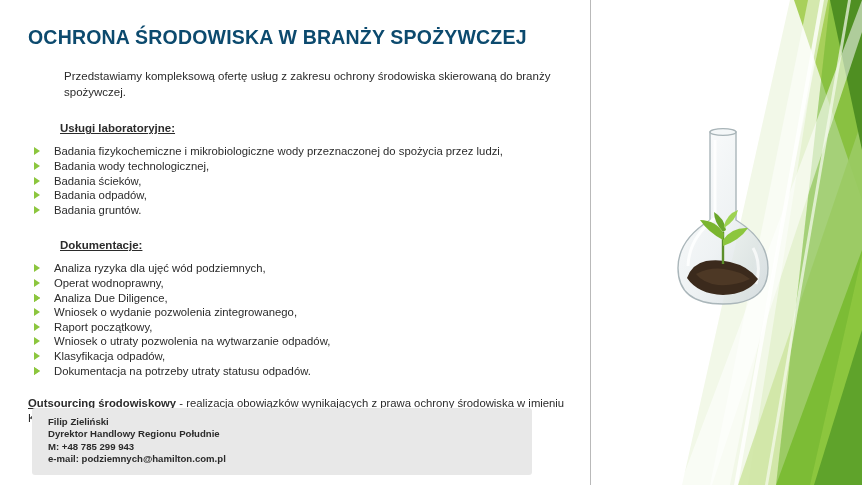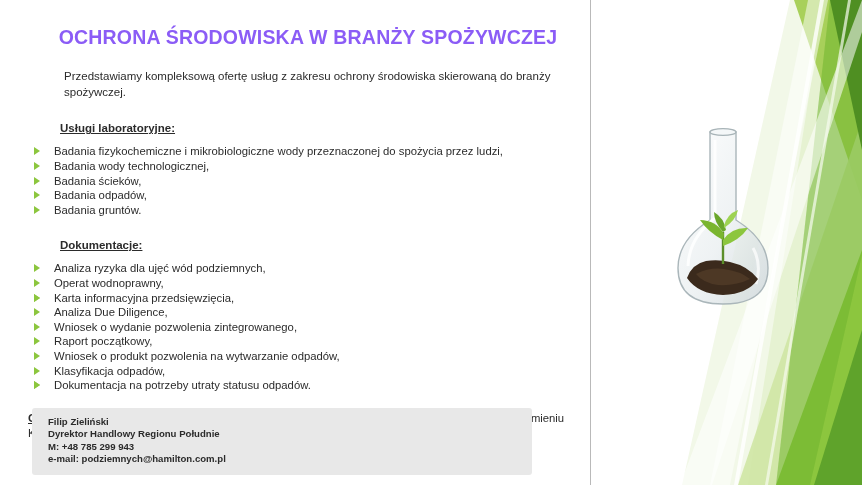--- a/index.html
+++ b/index.html
@@ -47,23 +47,22 @@
     width: 560px;
     height: 485px;
   }
 
   h1.title {
     margin: 0;
     padding: 26px 0 0 0;
     font-size: 19.5px;
     font-weight: bold;
     letter-spacing: 0.2px;
-    color: #8b5cf6;
+    color: #0c4a6e;
     line-height: 1.2;
-    text-align: center;
   }
 
   .intro {
     margin: 20px 0 0 0;
     font-size: 11.5px;
     line-height: 1.35;
     color: #2b2b2b;
     padding-left: 36px;
   }
 
@@ -207,25 +206,25 @@
       <li><span class="tri"></span><span>Badania ścieków,</span></li>
       <li><span class="tri"></span><span>Badania odpadów,</span></li>
       <li><span class="tri"></span><span>Badania gruntów.</span></li>
     </ul>
 
     <div class="section-head">Dokumentacje:</div>
     <ul class="bullets">
       <li><span class="tri"></span><span>Analiza ryzyka dla ujęć wód podziemnych,</span></li>
       <li><span class="tri"></span><span>Operat wodnoprawny,</span></li>
       <li><span class="tri"></span></li>
-      <li><span class="tri"></span><span>Karta informacyjna przedsięwzięcia,</span></li>
+      <li><span class="tri"></span></li>
       <li><span class="tri"></span><span>Analiza Due Diligence,</span></li>
       <li><span class="tri"></span><span>Wniosek o wydanie pozwolenia zintegrowanego,</span></li>
       <li><span class="tri"></span><span>Raport początkowy,</span></li>
-      <li><span class="tri"></span><span>Wniosek o produkt pozwolenia na wytwarzanie odpadów,</span></li>
+      <li><span class="tri"></span><span>Wniosek o utraty pozwolenia na wytwarzanie odpadów,</span></li>
       <li><span class="tri"></span><span>Klasyfikacja odpadów,</span></li>
       <li><span class="tri"></span></li>
       <li><span class="tri"></span><span>Dokumentacja na potrzeby utraty statusu odpadów.</span></li>
     </ul>
 
     <p class="outsourcing">
       <span class="u">Outsourcing środowiskowy</span><span> - realizacja obowiązków wynikających z prawa ochrony środowiska w imieniu Klienta</span>
     </p>
   </div>
 

